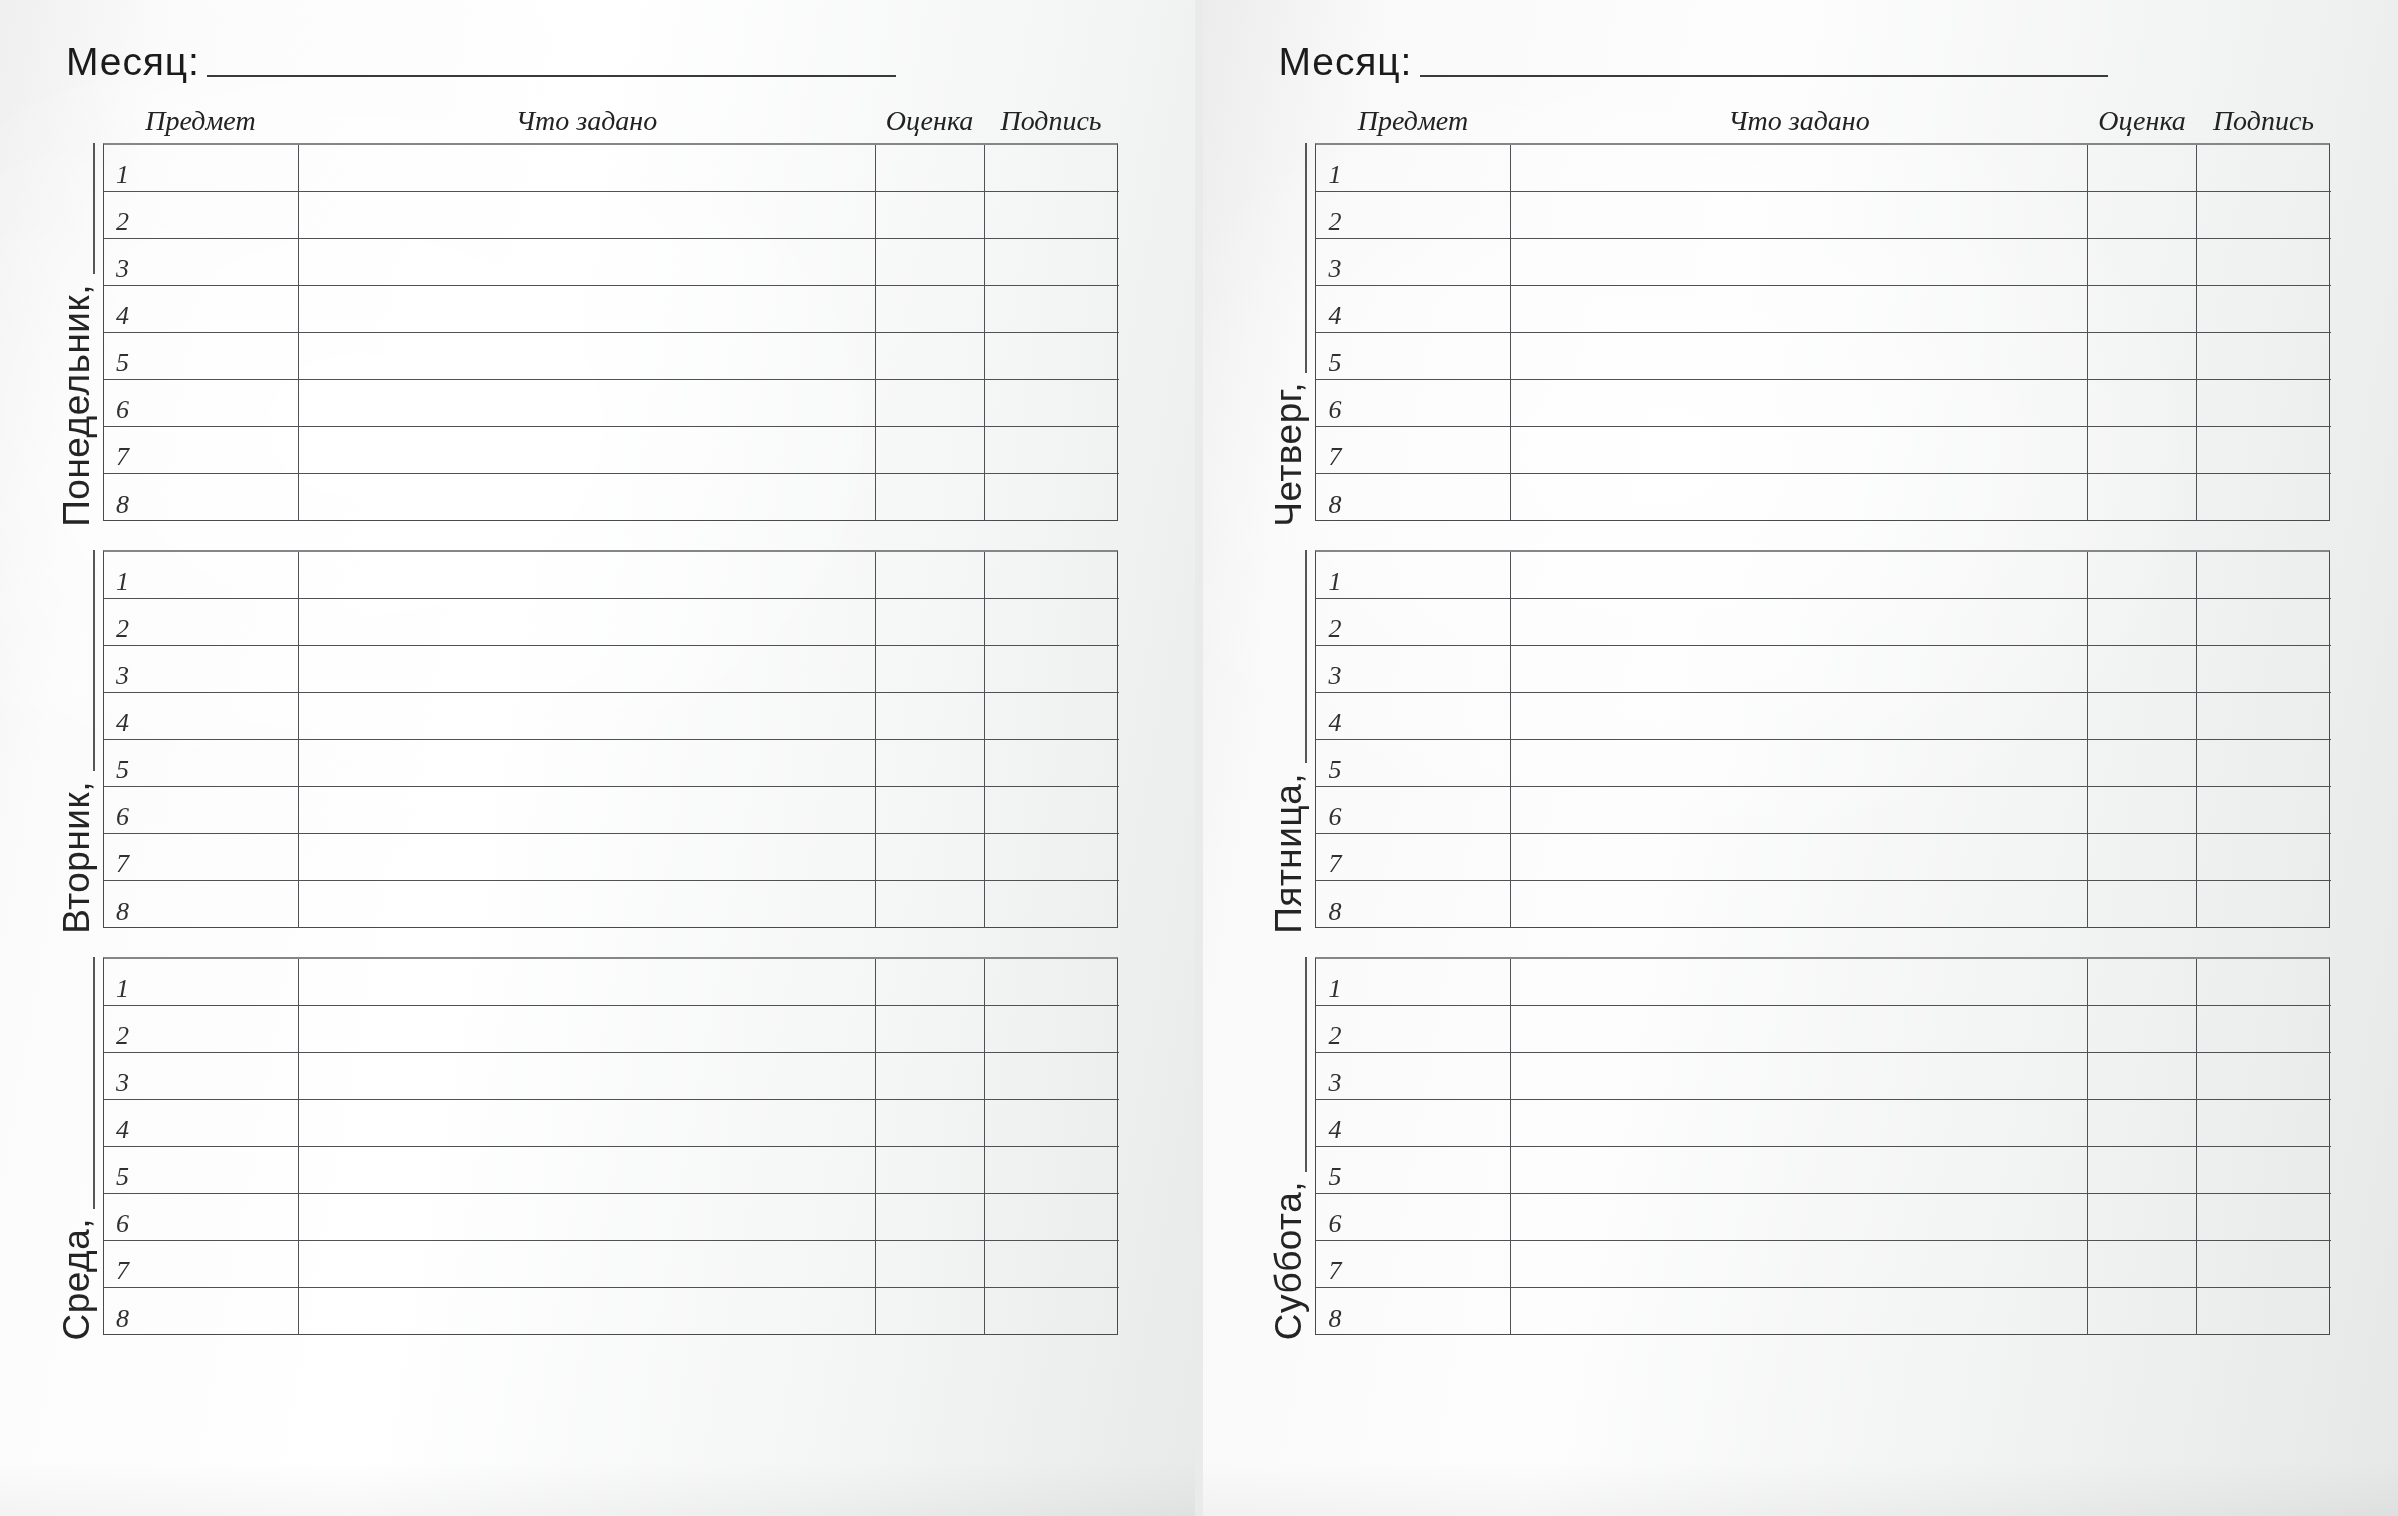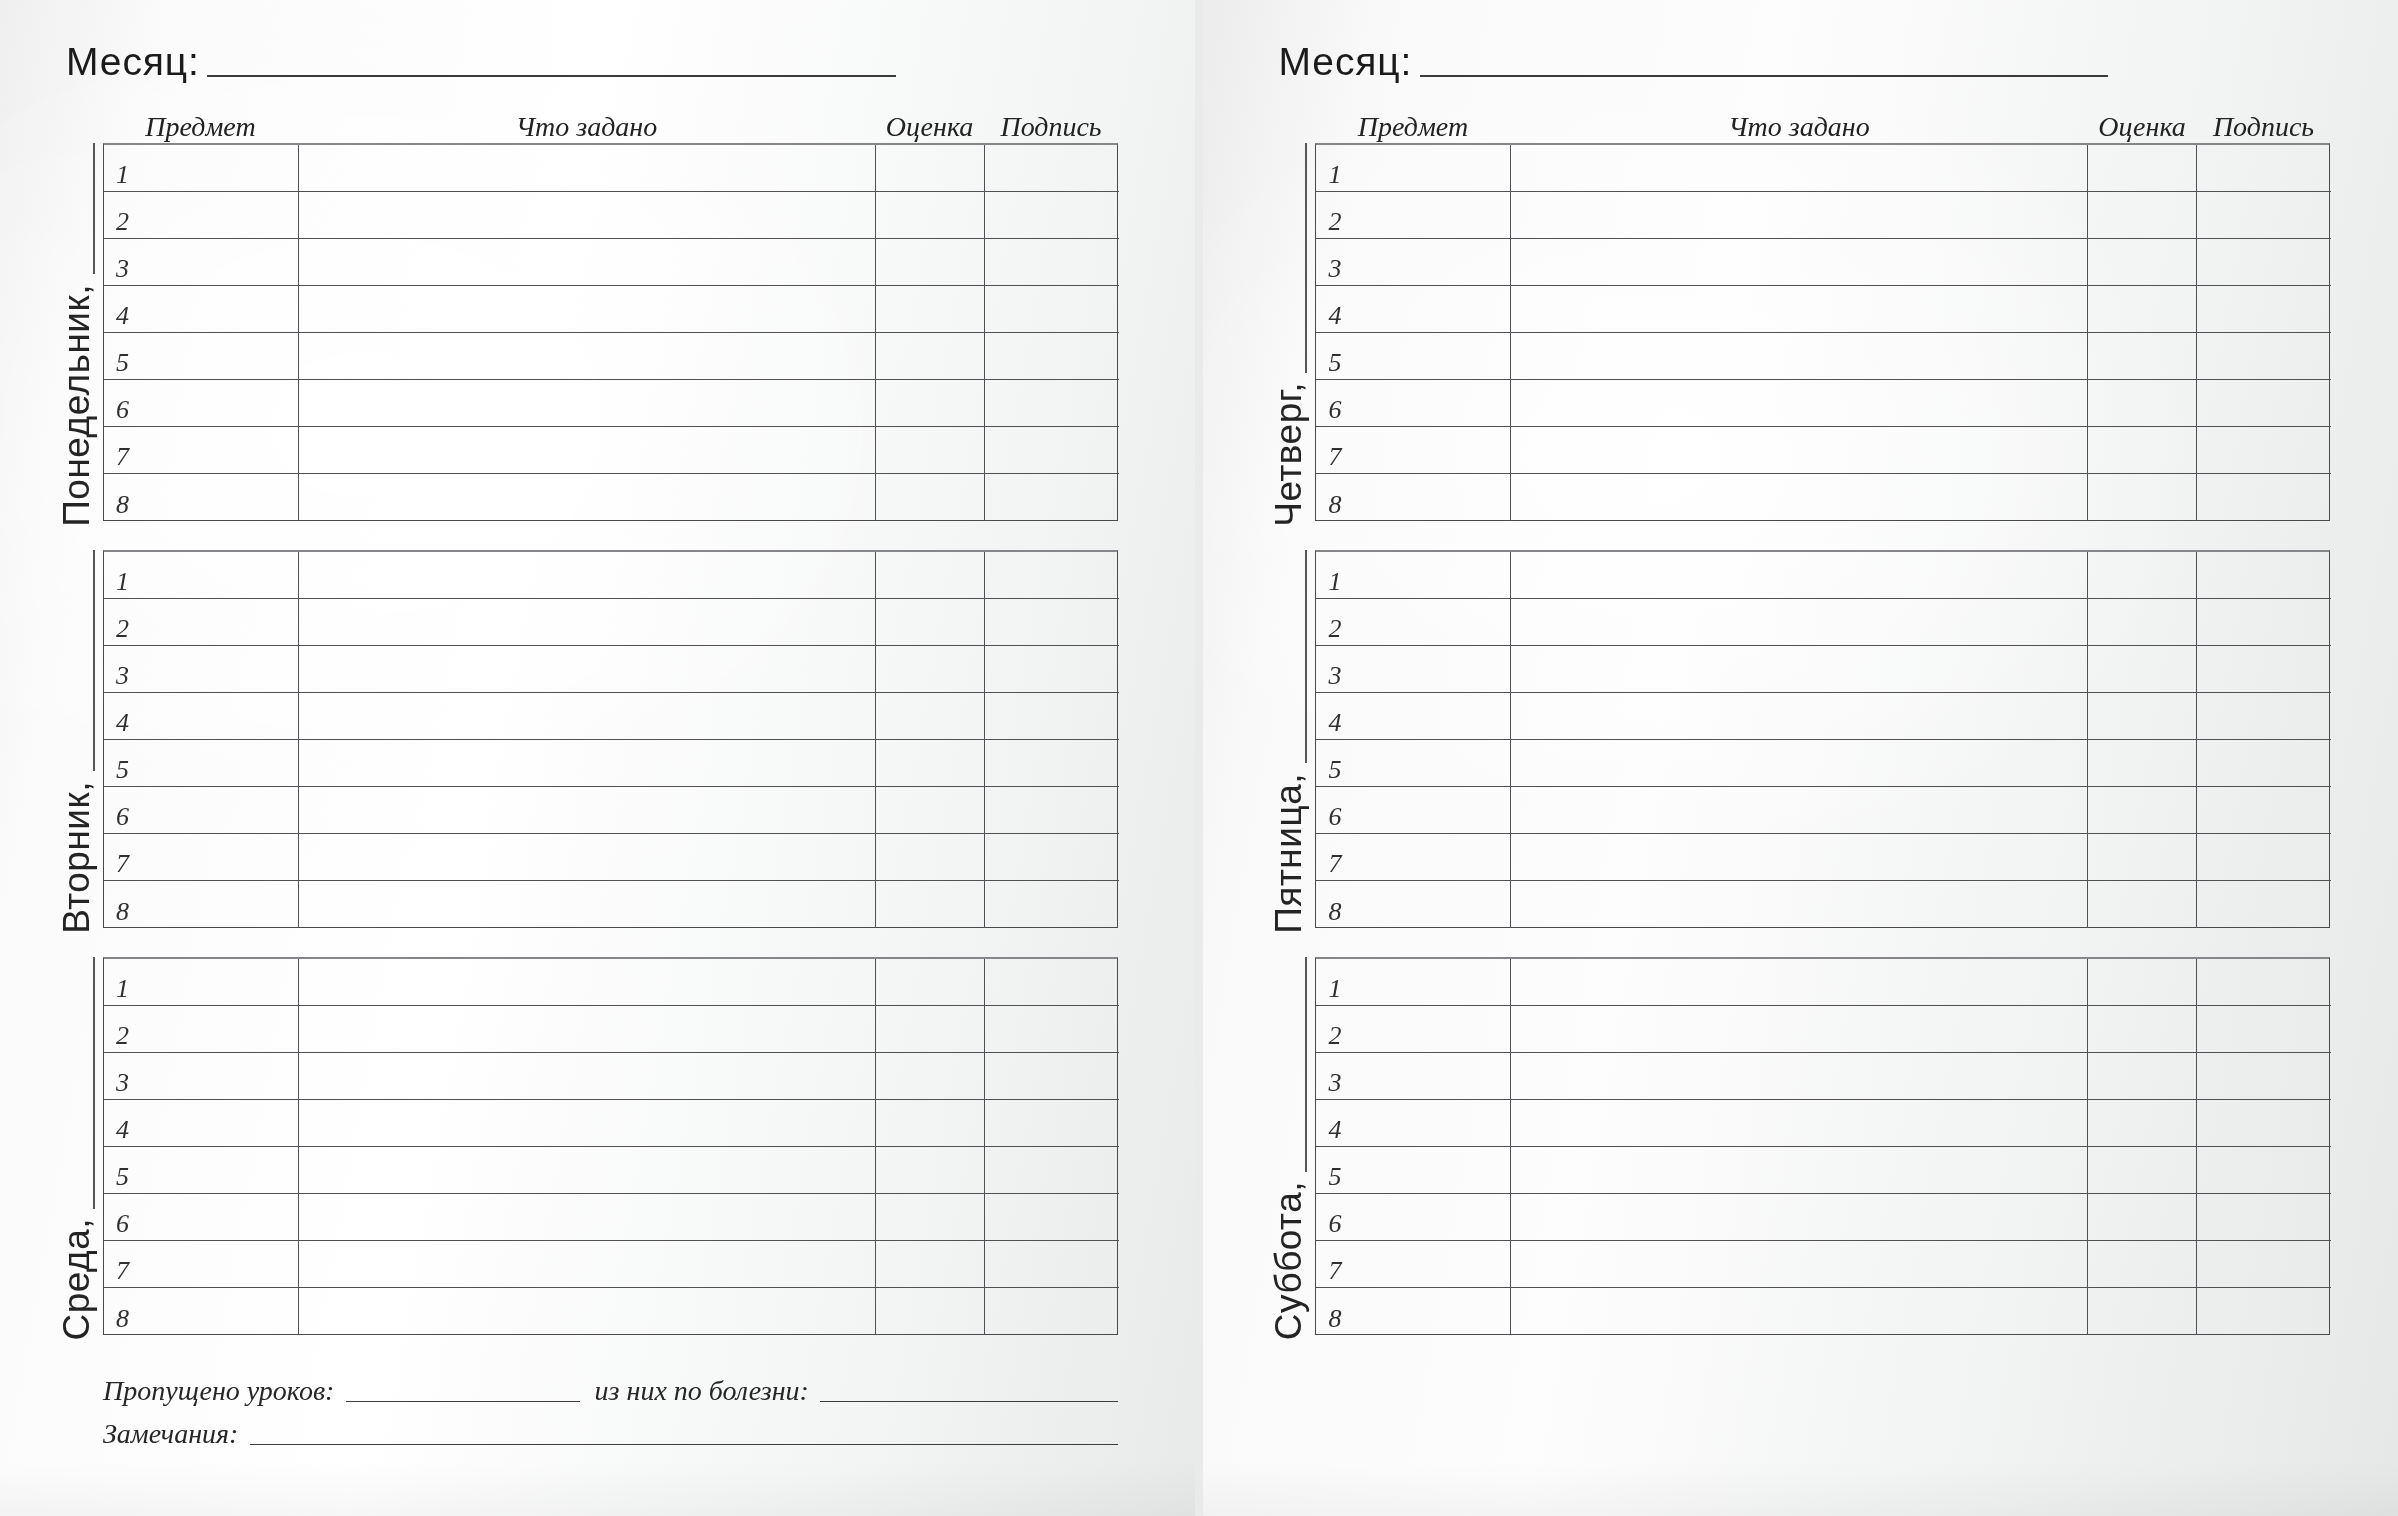--- a/index.html
+++ b/index.html
@@ -28,21 +28,21 @@
 
   
   .month-row { display:flex; align-items:flex-end; width:830px; margin-top:32px; height:49px; }
   .month-label { font-size:39px; letter-spacing:0.9px; color:#1b1b1b; line-height:1; }
   .month-line { flex:1; border-bottom:2.3px solid #3a3a3c; margin:0 0 3.7px 7.5px; }
 
   
   .col-headers {
     display:grid; grid-template-columns:195px 577px 109px 134px;
     margin-left:37px; width:1015px; margin-top:19px; height:43px;
-    align-items:end; padding-bottom:0;
+    align-items:end; padding-bottom:6px;
     font-family:"Liberation Serif", serif; font-style:italic; font-size:28px; color:#222;
   }
   .col-headers span { text-align:center; line-height:1.1; }
 
   
   .day-block { display:flex; height:378px; margin-bottom:29px; margin-left:0; }
   .rail { width:37px; flex:none; display:flex; flex-direction:column; align-items:flex-end; padding-right:8.4px; }
   .date-line { width:1.9px; flex:1 1 auto; background:#55555a; margin-bottom:9.4px; }
   .day-label {
     writing-mode:vertical-rl; transform:rotate(180deg);
@@ -252,32 +252,20 @@
           <div class="cell last-col"></div>
           <div class="cell num-cell last-row">
             <span class="lesson-num">8</span>
           </div>
           <div class="cell last-row"></div>
           <div class="cell last-row"></div>
           <div class="cell last-col last-row"></div>
         </div>
     </section>
 
-    <div class="footer">
-      <div class="f-row">
-        <span class="f-label">Пропущено уроков:</span>
-        <span class="f-line short"></span>
-        <span class="f-label">из них по болезни:</span>
-        <span class="f-line"></span>
-      </div>
-      <div class="f-row">
-        <span class="f-label">Замечания:</span>
-        <span class="f-line"></span>
-      </div>
-    </div>
 
   </div>
 
   <div class="page right">
 
     <div class="month-row">
       <span class="month-label">Месяц:</span>
       <span class="month-line"></span>
     </div>
 

